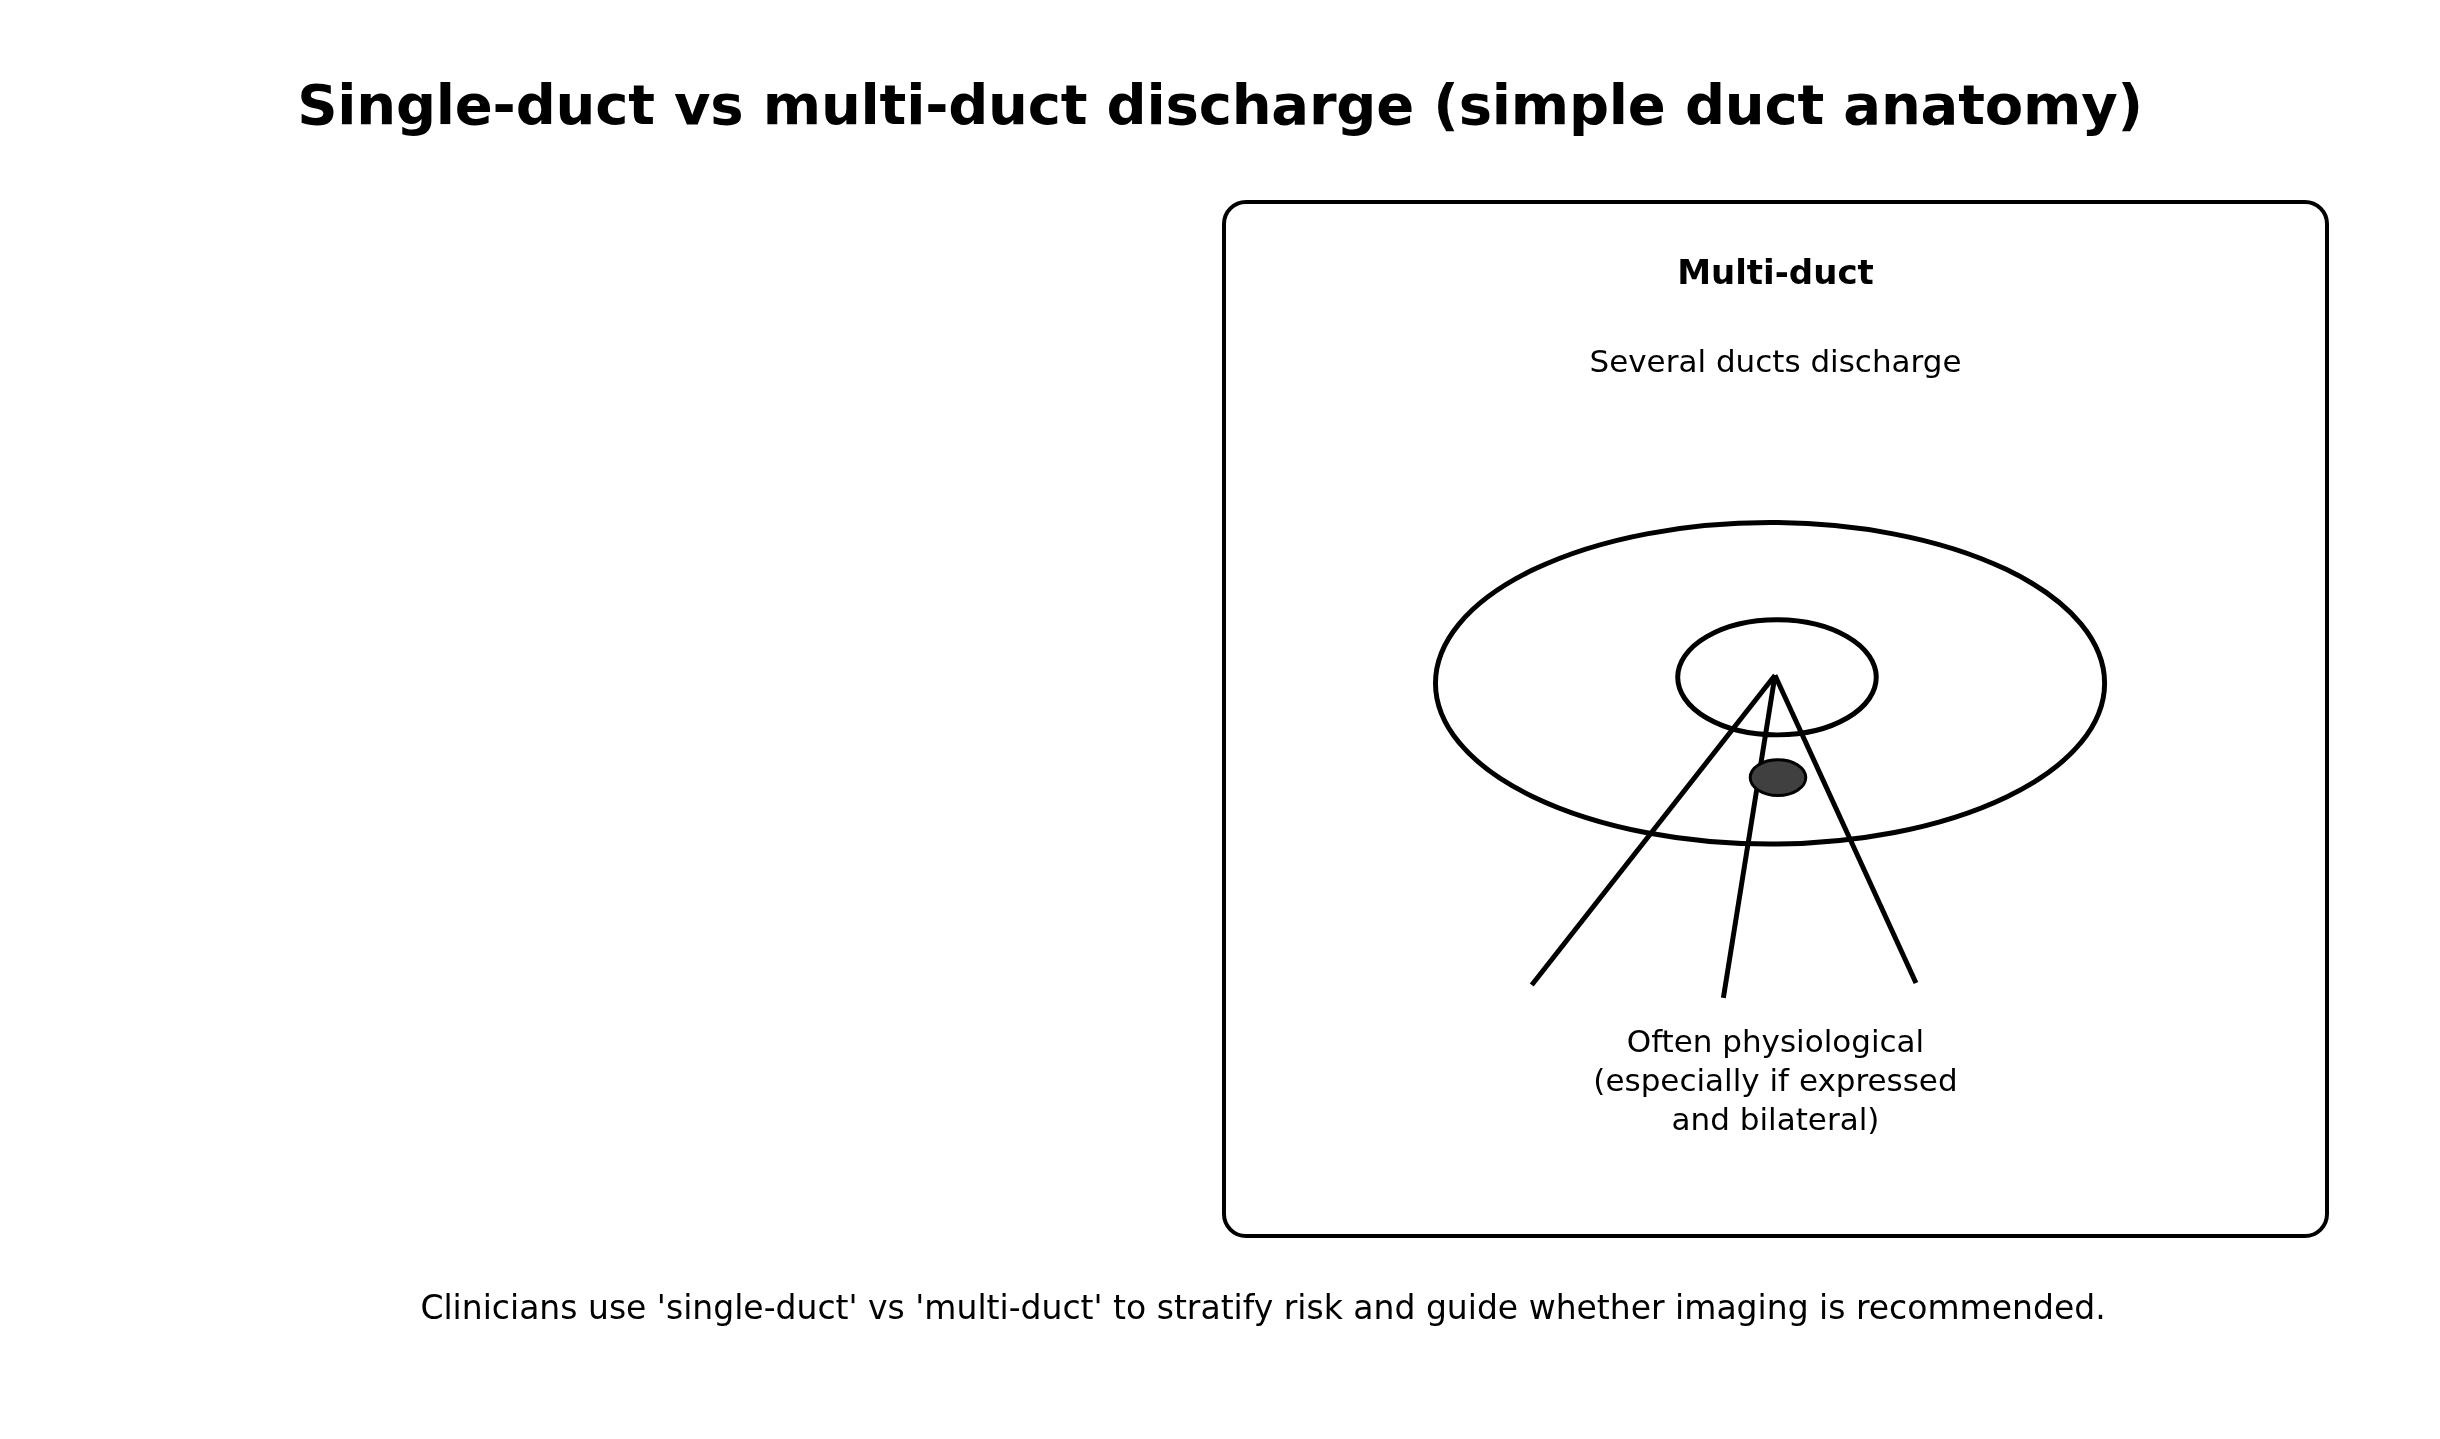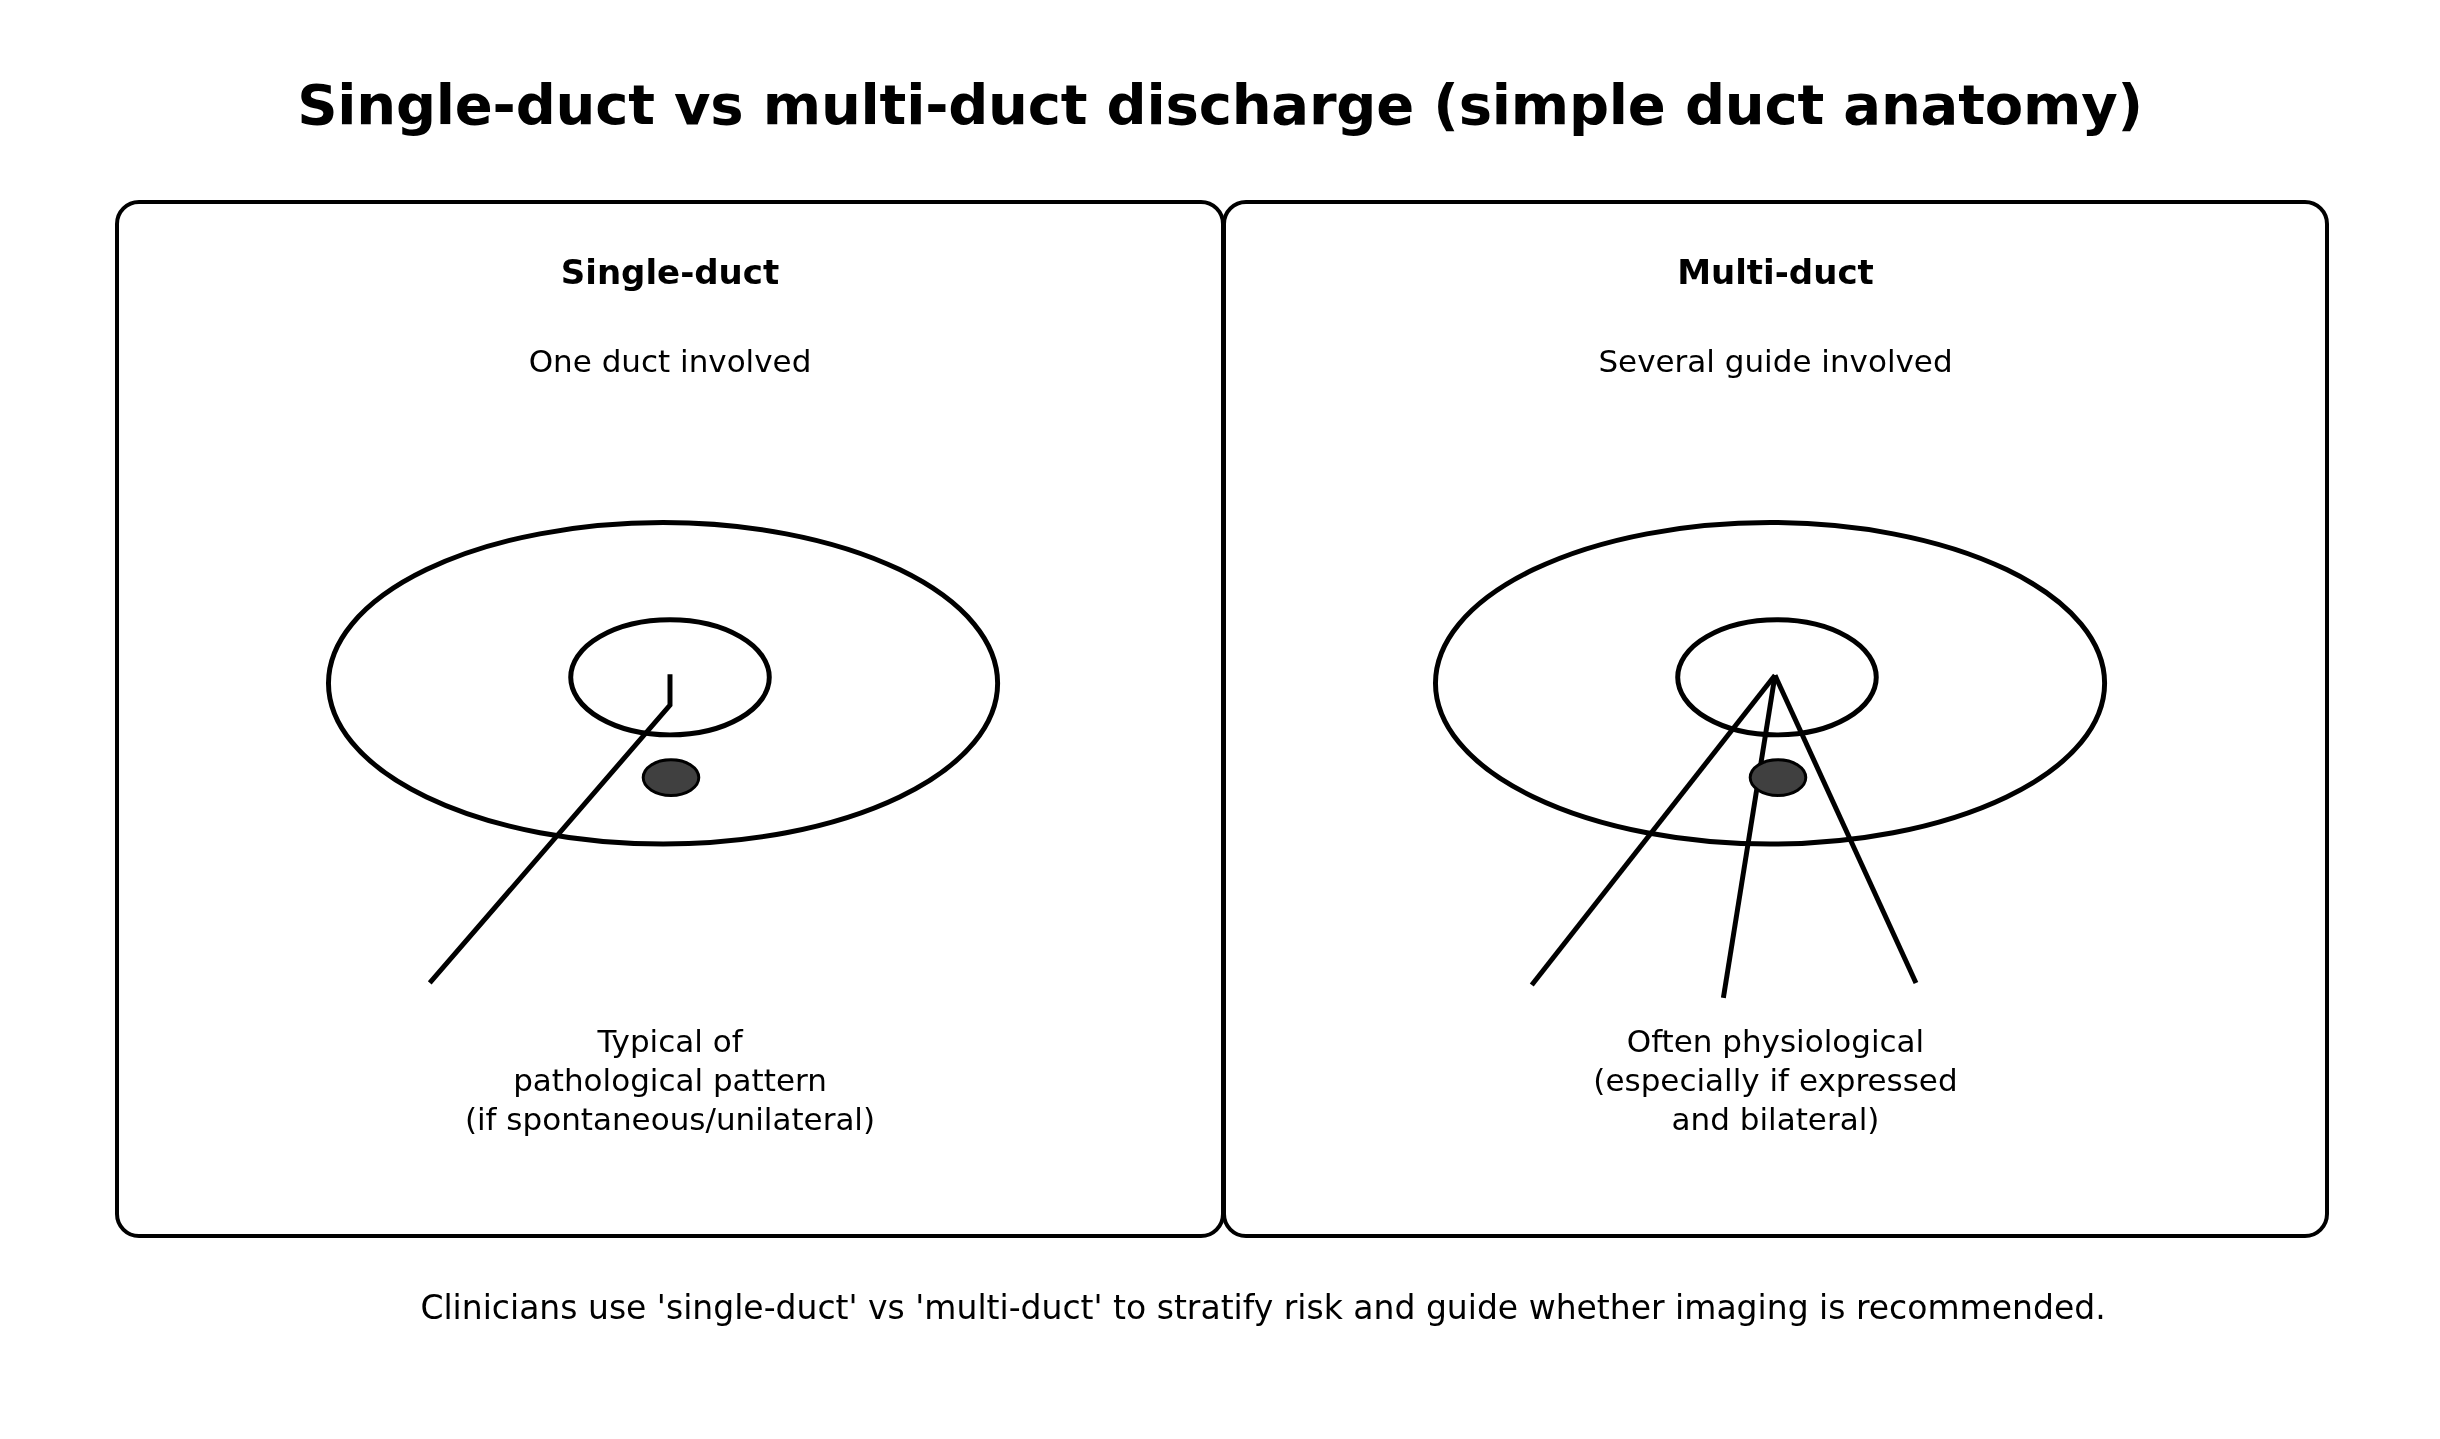--- a/index.html
+++ b/index.html
@@ -113,45 +113,25 @@
     margin-left: 43px;
   }
 </style>
 </head>
 <body>
 
 <div id="figure">
 
   <div class="fig-title">Single-duct vs multi-duct discharge (simple duct anatomy)</div>
 
-  <div class="panel" id="panel-single">
-
-    <div class="panel-heading">Single-duct</div>
-    <div class="panel-subtitle">One duct involved</div>
-
-    <svg class="panel-art" viewBox="0 0 1110 1038" preserveAspectRatio="none">
-
-      <ellipse cx="548" cy="483" rx="337" ry="162" fill="none" stroke="#000000" stroke-width="5"></ellipse>
-
-      <ellipse cx="555" cy="477" rx="100" ry="58" fill="none" stroke="#000000" stroke-width="5"></ellipse>
-
-      <polyline points="555,474 555,505 313,785" fill="none" stroke="#000000" stroke-width="5" stroke-linecap="butt" stroke-linejoin="miter"></polyline>
-
-      <ellipse cx="556" cy="578" rx="28" ry="18" fill="#404040" stroke="#000000" stroke-width="3"></ellipse>
-    </svg>
-
-    <div class="panel-footnote">Typical of
-pathological pattern
-(if spontaneous/unilateral)</div>
-  </div>
 
   <div class="panel" id="panel-multi">
 
     <div class="panel-heading">Multi-duct</div>
-    <div class="panel-subtitle">Several guide involved</div>
+    <div class="panel-subtitle">Several ducts discharge</div>
 
     <svg class="panel-art" viewBox="0 0 1107 1038" preserveAspectRatio="none">
 
       <ellipse cx="548" cy="483" rx="337" ry="162" fill="none" stroke="#000000" stroke-width="5"></ellipse>
 
       <ellipse cx="555" cy="477" rx="100" ry="58" fill="none" stroke="#000000" stroke-width="5"></ellipse>
 
       <polyline points="553,475 308,787" fill="none" stroke="#000000" stroke-width="5" stroke-linecap="butt"></polyline>
       <polyline points="553,475 501,800" fill="none" stroke="#000000" stroke-width="5" stroke-linecap="butt"></polyline>
       <polyline points="553,475 695,785" fill="none" stroke="#000000" stroke-width="5" stroke-linecap="butt"></polyline>

